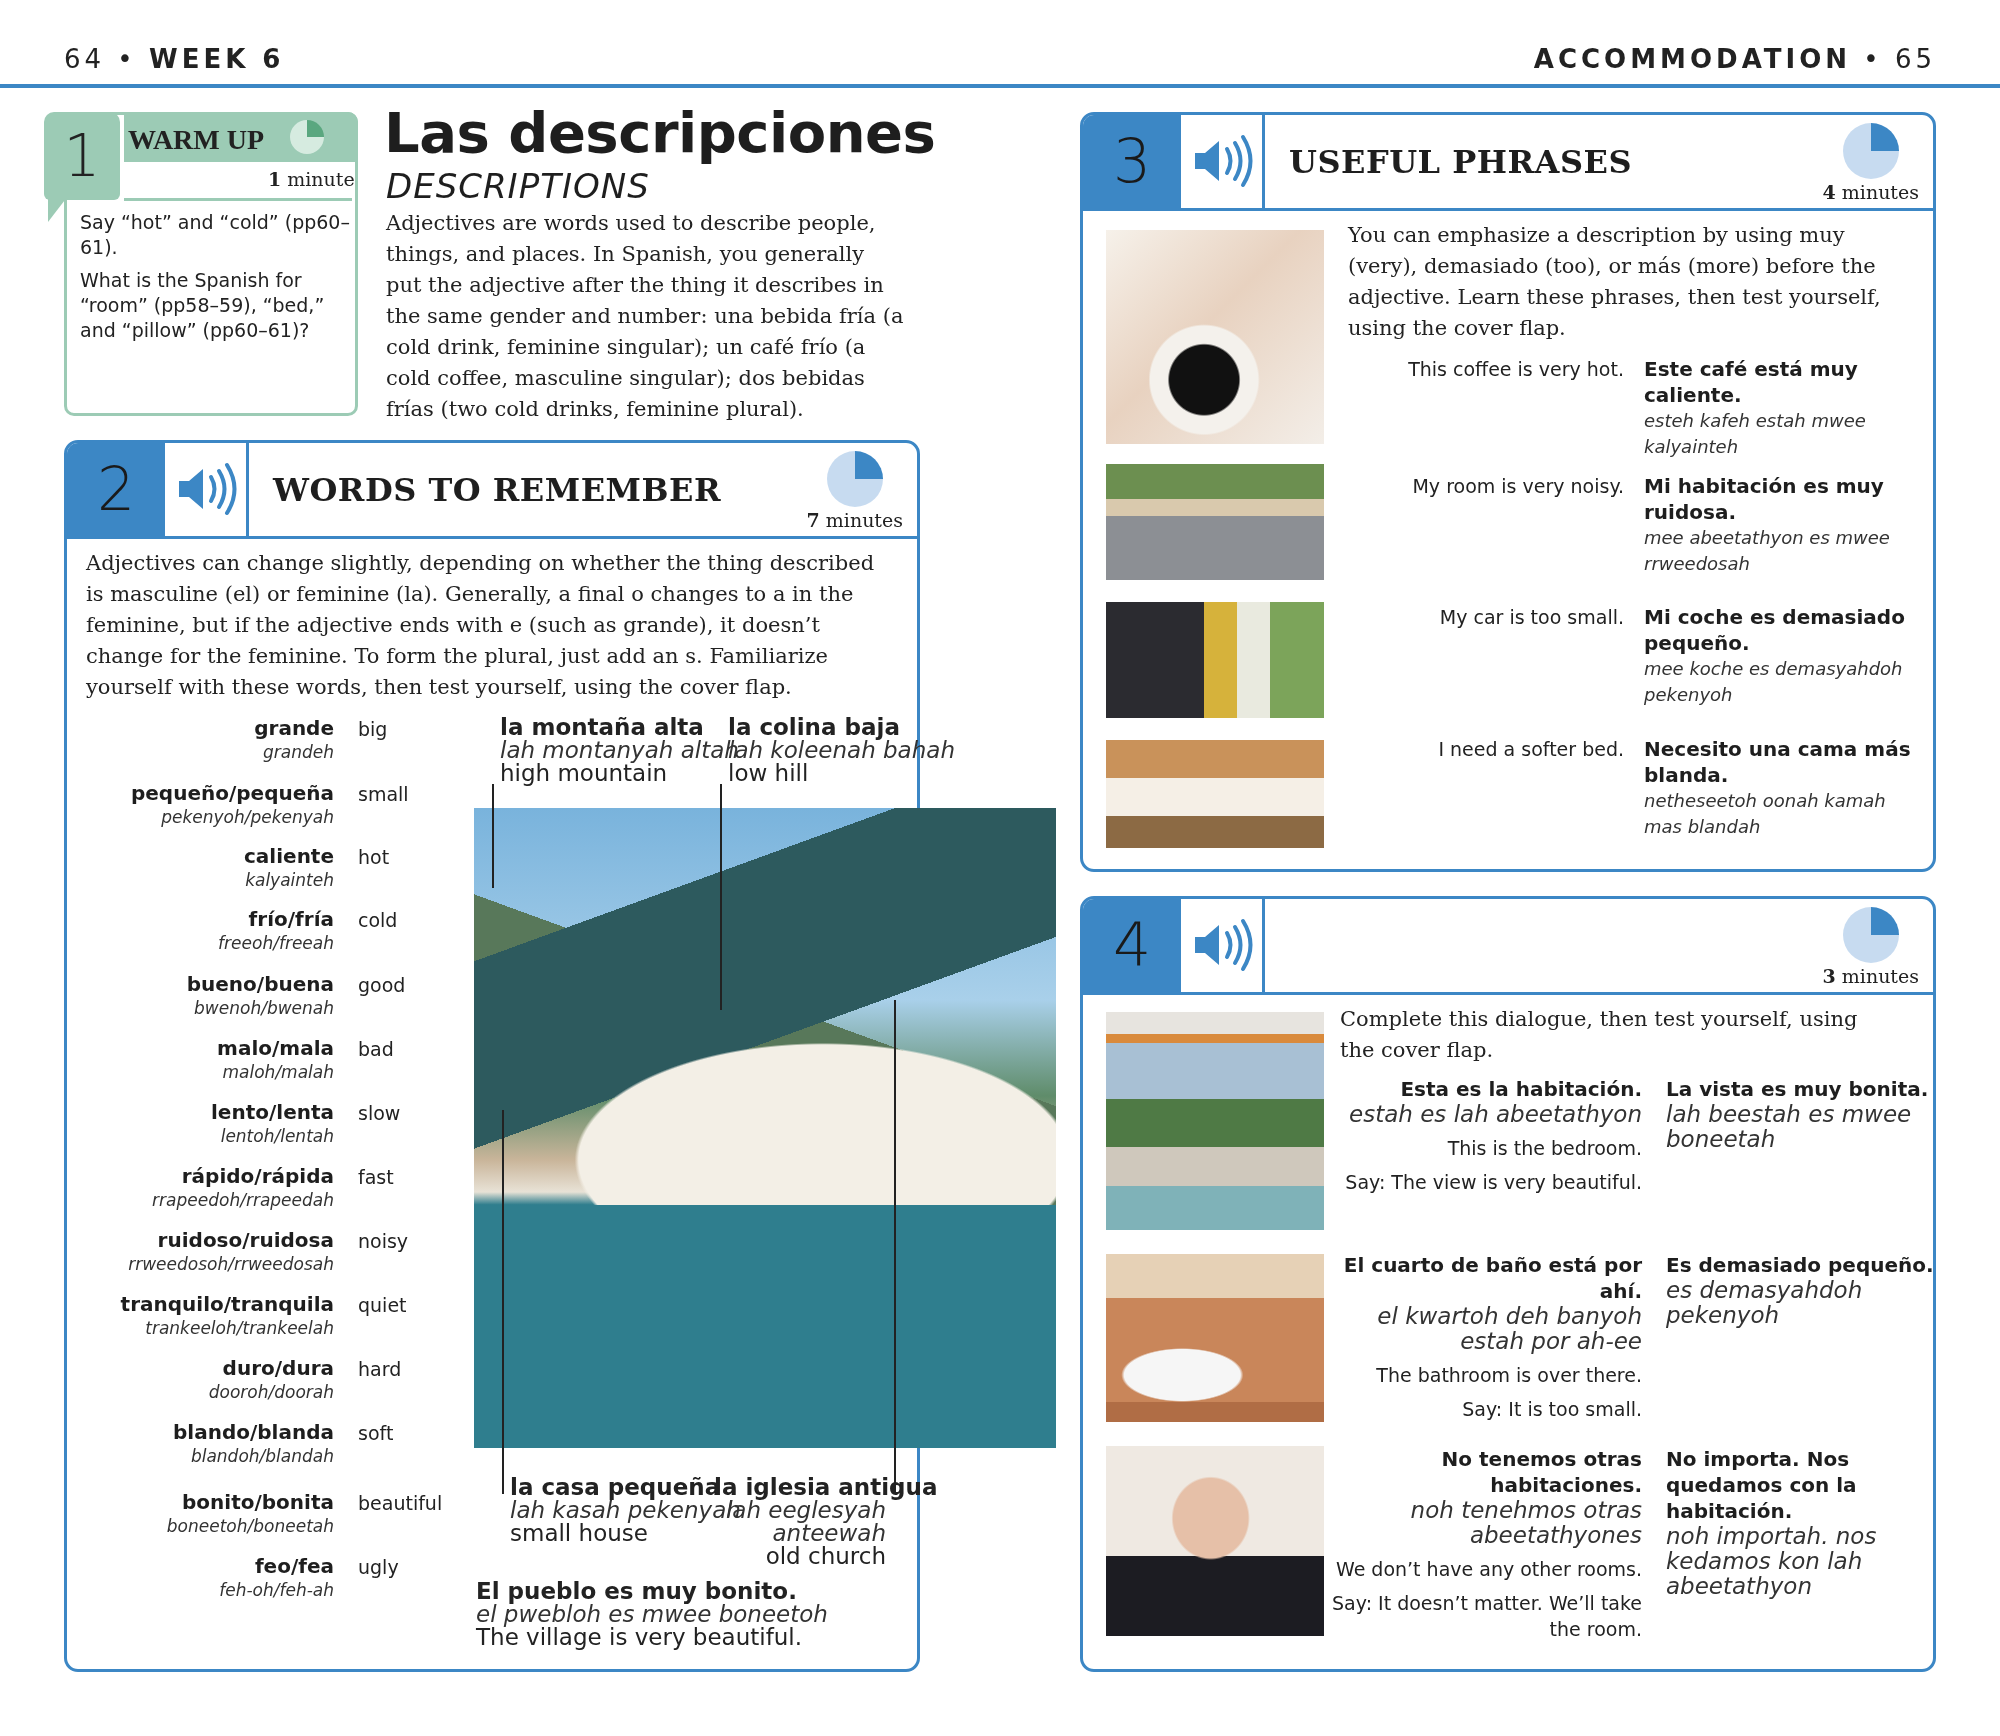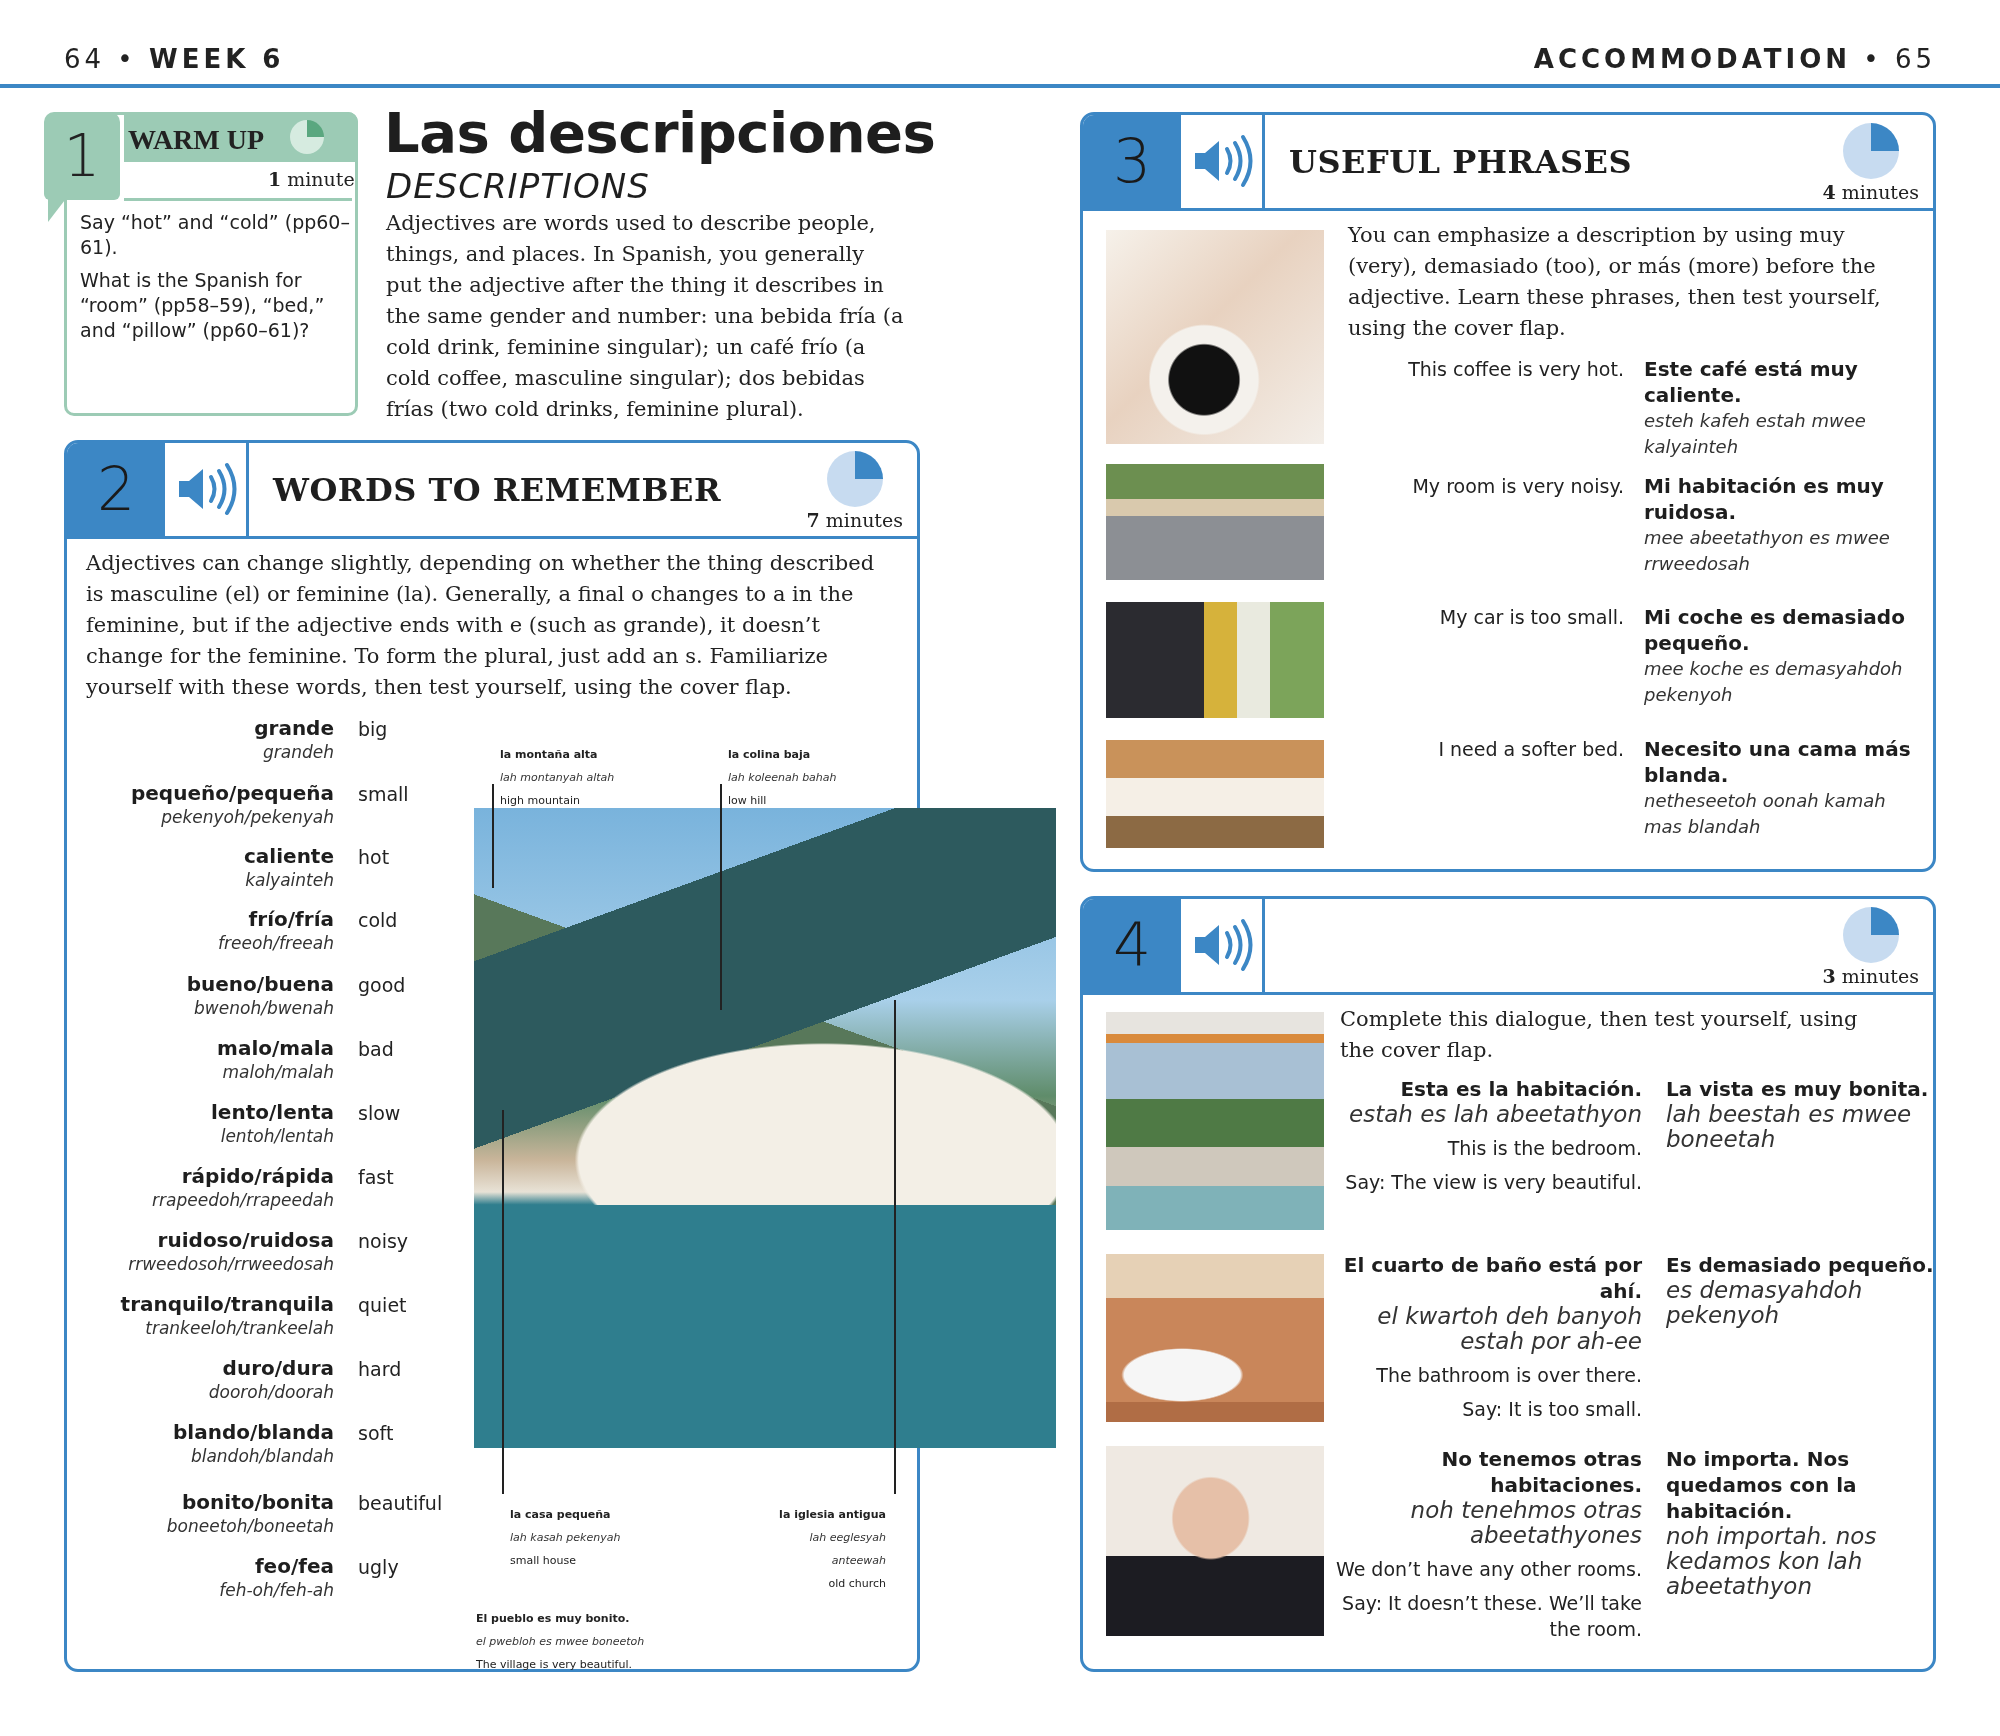--- a/index.html
+++ b/index.html
@@ -50,21 +50,21 @@
 
   .photo { position: absolute; overflow: hidden; }
   .village { left: 474px; top: 808px; width: 582px; height: 640px;
     background:
       linear-gradient(180deg, transparent 0 62%, #2f7e8e 62% 100%),
       radial-gradient(ellipse 70% 30% at 60% 55%, #f3efe6 0 60%, transparent 61%),
       linear-gradient(160deg, transparent 0 18%, #2d5a5e 18% 40%, transparent 40%),
       linear-gradient(200deg, transparent 0 35%, #58785a 35% 50%, transparent 50%),
       linear-gradient(180deg, #79b3dc 0%, #a9d0ea 30%, #5f8c6a 45%, #c9b59a 55%, #e8e2d6 60%, #2e7d8d 62%, #1f5f70 100%); }
   .callout-line { position: absolute; width: 2px; background: #222; }
-  .callout { position: absolute; font-family: "DejaVu Sans", sans-serif; font-size: 11px; line-height: 23px; color: #222; white-space: nowrap; margin-top: 27px; }
+  .callout { position: absolute; font-family: "DejaVu Sans", sans-serif; font-size: 23px; line-height: 23px; color: #222; white-space: nowrap; }
   .callout .es { font-weight: bold; }
   .callout .pr { font-style: italic; color: #333; }
   .callout.right { text-align: right; }
 
   
   .s3-intro { position: absolute; left: 1348px; top: 220px; width: 540px; font-family: "DejaVu Serif", serif; font-size: 21px; line-height: 31px; color: #222; }
   .phrase { position: absolute; width: 560px; }
   .phrase .en { position: absolute; right: 292px; top: 0; width: 260px; text-align: right; font-family: "DejaVu Sans", sans-serif; font-size: 19px; line-height: 26px; color: #222; }
   .phrase .es { position: absolute; left: 288px; top: 0; width: 270px; font-family: "DejaVu Sans", sans-serif; font-weight: bold; font-size: 20px; line-height: 26px; color: #1e1e1e; }
   .phrase .pr { position: absolute; left: 288px; width: 270px; font-family: "DejaVu Sans", sans-serif; font-style: italic; font-size: 18px; line-height: 26px; color: #333; }
@@ -327,18 +327,18 @@
 </div>
 <div class="dlg-r" style="top:1252px;">
   <div class="b">Es demasiado pequeño.</div>
   <div class="i">es demasyahdoh pekenyoh</div>
 </div>
 
 <div class="dlg-l" style="top:1446px; left:1312px;">
   <div class="b">No tenemos otras habitaciones.</div>
   <div class="i">noh tenehmos otras abeetathyones</div>
   <div class="n">We don’t have any other rooms.</div>
-  <div class="n">Say: It doesn’t these. We’ll take the room.</div>
+  <div class="n">Say: It doesn’t matter. We’ll take the room.</div>
 </div>
 <div class="dlg-r" style="top:1446px;">
   <div class="b">No importa. Nos quedamos con la habitación.</div>
   <div class="i">noh importah. nos kedamos kon lah abeetathyon</div>
 </div>
 
 </body></html>

